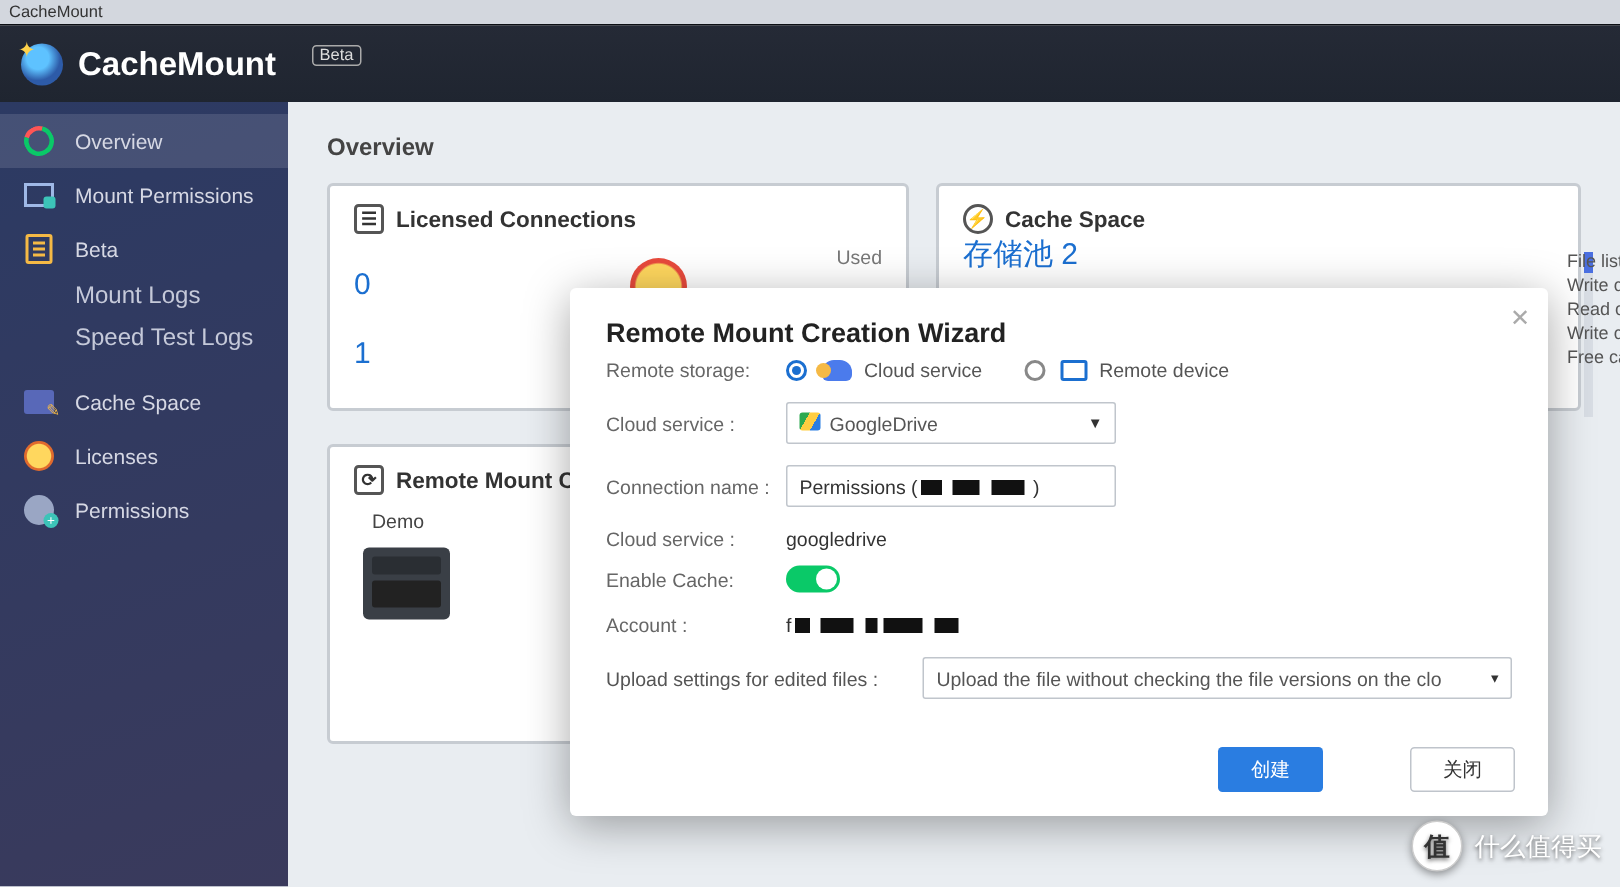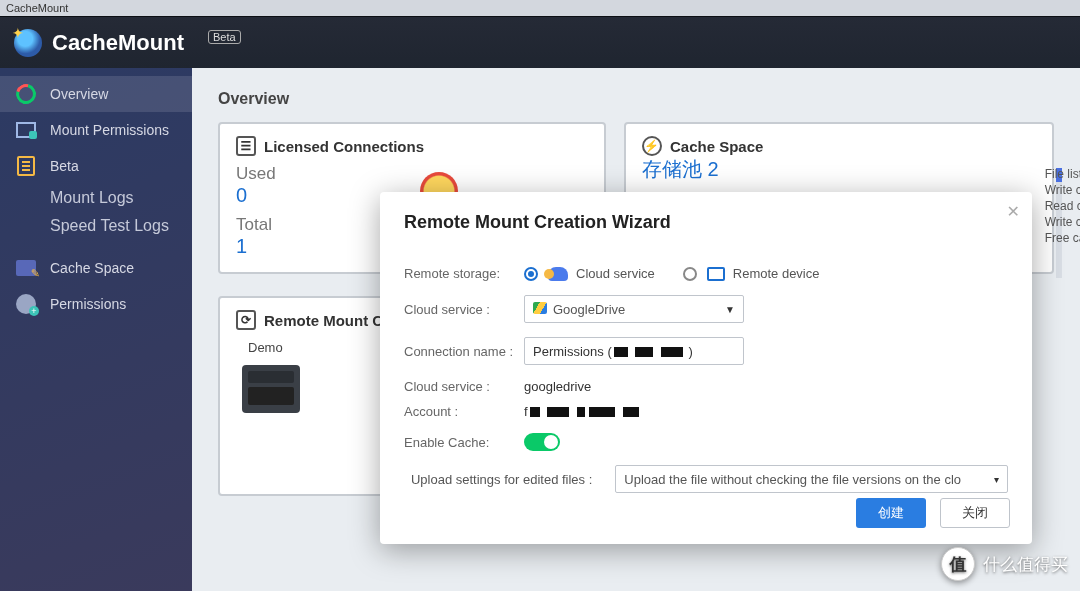--- a/index.html
+++ b/index.html
@@ -17,54 +17,54 @@
   .sbicon { width:24px; height:20px; display:flex; align-items:center; justify-content:center; font-size:16px; color:#cfd5ea; }
   .sbchild { padding:5px 14px 5px 50px; font-size:16px; color:#c5c9d9; cursor:pointer;}
   .main { flex:1; padding:22px 26px; position:relative; }
   .pagetitle { font-size:16px; font-weight:600; color:#444; margin-bottom:14px;}
   .cards-row { display:flex; gap:18px; }
   .card { border:1px solid #cfd5db; border-radius:4px; background:#fff; padding:12px 16px; position:relative; }
   .card.lc { width:388px; height:152px; border:2px solid #c7ccd2;}
   .card.cs { flex:1; height:152px; border:2px solid #c7ccd2; }
   .card-h { display:flex; align-items:center; gap:8px; font-weight:600; color:#333; font-size:15px;}
   .card-ic { width:20px; height:20px; border:2px solid #555; border-radius:3px; display:inline-flex; align-items:center; justify-content:center; font-size:12px;}
-  .stat-lab { color:#777; font-size:17px; margin-top:8px;}
+  .stat-lab { color:#777; font-size:13px; margin-top:8px;text-align:right;}
   .stat-val { color:#1b6fd0; font-size:20px; font-weight:400;}
   .medal { width:38px; height:38px; border-radius:50%; background: radial-gradient(circle,#ffd75e 55%,#e84a3c 60%); position:absolute; left:200px; top:48px;}
   .medal::after{content:'';position:absolute;left:6px;top:30px;width:26px;height:14px;background:#e84a3c;border-radius:0 0 6px 6px;}
   .cs-lines { position:absolute; right:-46px; top:42px; font-size:12px; color:#555; line-height:16px; }
   .cs-bar { position:absolute; right:-10px; top:44px; width:6px; height:110px; background:#d8dde4;}
   .cs-bar::before{content:'';position:absolute;top:0;width:6px;height:14px;background:#4a6fe0;}
   .rmc-card { border:2px solid #c7ccd2; border-radius:4px; background:#fff; margin-top:22px; padding:12px 16px; height:200px; width:388px;}
   .nas { width:58px; height:48px; background:#3a3f46; border-radius:4px; margin-top:10px; margin-left:6px; position:relative;}
   .nas::before{content:'';position:absolute;left:6px;top:6px;width:46px;height:12px;background:#2a2e33;border-radius:2px;}
   .nas::after{content:'';position:absolute;left:6px;top:22px;width:46px;height:18px;background:#222;border-radius:2px;}
   .nas-lab { font-size:13px; color:#444; margin-top:10px; margin-left:12px;}
   .modal { position:absolute; top:192px; left:380px; width:652px; height:352px; background:#fff; border-radius:4px; box-shadow:0 6px 30px rgba(0,0,0,0.35); padding:20px 24px; }
-  .modal h2 { font-size:18px; font-weight:700; color:#222; margin-bottom:33px;}
+  .modal h2 { font-size:18px; font-weight:700; color:#222; margin-bottom:6px;}
   .close-x { position:absolute; right:12px; top:10px; color:#aaa; font-size:16px; cursor:pointer;}
   .mrow { display:flex; align-items:center; font-size:13px; color:#555; margin-bottom:14px;}
   .mlabel { width:120px; color:#666;}
   .radio { width:14px;height:14px;border:2px solid #1b6fd0;border-radius:50%;display:inline-flex;align-items:center;justify-content:center;margin-right:6px;}
   .radio.sel::after{content:'';width:6px;height:6px;background:#1b6fd0;border-radius:50%;}
   .radio.un { border-color:#888;}
   .cloud-ic { width:20px;height:14px;background:#4b7bec;border-radius:8px 8px 4px 4px;display:inline-block;margin:0 8px 0 4px;position:relative;}
   .cloud-ic::before{content:'';position:absolute;left:-4px;top:2px;width:10px;height:10px;background:#f5b945;border-radius:50%;}
   .dev-ic{width:18px;height:14px;border:2px solid #1b6fd0;display:inline-block;margin:0 8px 0 4px;border-radius:2px;}
   .select { width:220px; height:28px; border:1px solid #c0c5cc; border-radius:2px; display:flex; align-items:center; padding:0 8px; justify-content:space-between; cursor:pointer;}
   .select .tri{font-size:10px;color:#333;}
   .gd-ic{width:14px;height:12px;background:linear-gradient(120deg,#2da94f 33%,#ffcd40 33% 66%,#2a7de1 66%);display:inline-block;margin-right:6px;border-radius:2px;}
   .tinput { width:220px;height:28px;border:1px solid #c0c5cc;border-radius:2px;padding:0 8px;font-size:13px;color:#333;}
   .val-static{color:#333;}
   .toggle{width:36px;height:18px;background:#0ac968;border-radius:10px;position:relative;cursor:pointer;}
   .toggle::after{content:'';position:absolute;right:2px;top:2px;width:14px;height:14px;background:#fff;border-radius:50%;}
   .select.wide{width:398px;}
-  .upload-lab{width:214px;text-align:center;padding-right:16px;color:#555;}
+  .upload-lab{width:214px;text-align:left;padding-right:16px;color:#555;}
   .footer{position:absolute;right:22px;bottom:16px;display:flex;gap:14px;}
-  .btn{min-width:70px;height:30px;border-radius:3px;font-size:13px;display:flex;align-items:center;justify-content:center;cursor:pointer;}
+  .btn{min-width:70px;height:30px;border-radius:3px;font-size:13px;display:flex;align-items:center;justify-content:center;cursor:pointer;margin-left:44px;}
   .btn.primary{background:#2a7de1;color:#fff;}
   .btn.secondary{background:#fff;border:1px solid #bfc4cb;color:#333;}
   .redact{display:inline-block;height:10px;background:#111;margin:0 2px;position:relative;top:1px;}
   .watermark{position:absolute;right:12px;bottom:10px;display:flex;align-items:center;gap:8px;color:#fff;font-size:17px;text-shadow:0 1px 3px rgba(0,0,0,0.6);}
   .wm-badge{width:34px;height:34px;border-radius:50%;background:#fff;color:#333;display:flex;align-items:center;justify-content:center;font-weight:700;border:1px solid #ccc;box-shadow:0 2px 6px rgba(0,0,0,0.4);}
   .ic-gauge{width:20px;height:20px;border-radius:50%;border:3px solid #0ac968;border-top-color:#f55;transform:rotate(-30deg);display:inline-block;}
   .ic-dev{width:20px;height:16px;border:2px solid #9fb8e6;display:inline-block;position:relative;}
   .ic-dev::after{content:'';position:absolute;right:-3px;bottom:-3px;width:8px;height:8px;background:#3cc4b8;border-radius:2px;}
   .ic-logs{width:18px;height:20px;border:2px solid #f5b945;border-radius:2px;display:inline-block;position:relative;}
   .ic-logs::after{content:'';position:absolute;left:3px;top:3px;width:8px;height:2px;background:#f5b945;box-shadow:0 4px 0 #f5b945,0 8px 0 #f5b945;}
@@ -107,20 +107,26 @@
       <span>Beta</span>
     </div>
     <div class="sbchild">Mount Logs</div>
     <div class="sbchild">Speed Test Logs</div>
     <div style="height:10px"></div>
     <div class="sbitem">
       <span class="sbicon">
           <span class="ic-cache"></span>
         </span>
       <span>Cache Space</span>
+    </div>
+    <div class="sbitem">
+      <span class="sbicon">
+          <span class="ic-lic"></span>
+        </span>
+      <span>Licenses</span>
     </div>
     <div class="sbitem">
       <span class="sbicon">
           <span class="ic-perm"></span>
         </span>
       <span>Permissions</span>
     </div>
   </div>
 
   <div class="main">
@@ -196,29 +202,29 @@
       <span class="redact" style="width:14px"></span>&nbsp;<span class="redact" style="width:18px"></span>&nbsp;<span class="redact" style="width:22px"></span>&nbsp;)
     </div>
   </div>
 
   <div class="mrow" style="margin-bottom:10px">
     <div class="mlabel">Cloud service :</div>
     <div class="val-static">googledrive</div>
   </div>
 
   <div class="mrow">
+    <div class="mlabel">Enable Cache:</div>
+    <div class="toggle"></div>
+  </div>
+
+  <div class="mrow">
     <div class="mlabel">Account :</div>
     <div class="val-static">
       f<span class="redact" style="width:10px"></span> <span class="redact" style="width:22px"></span> <span class="redact" style="width:8px"></span><span class="redact" style="width:26px"></span> <span class="redact" style="width:16px"></span>
     </div>
-  </div>
-
-  <div class="mrow">
-    <div class="mlabel">Enable Cache:</div>
-    <div class="toggle"></div>
   </div>
 
   <div class="mrow" style="margin-bottom:0">
     <div class="upload-lab">Upload settings for edited files :</div>
     <div class="select wide">
       <span style="white-space:nowrap;overflow:hidden;">Upload the file without checking the file versions on the clo</span>
       <span class="tri">▾</span>
     </div>
   </div>
 

